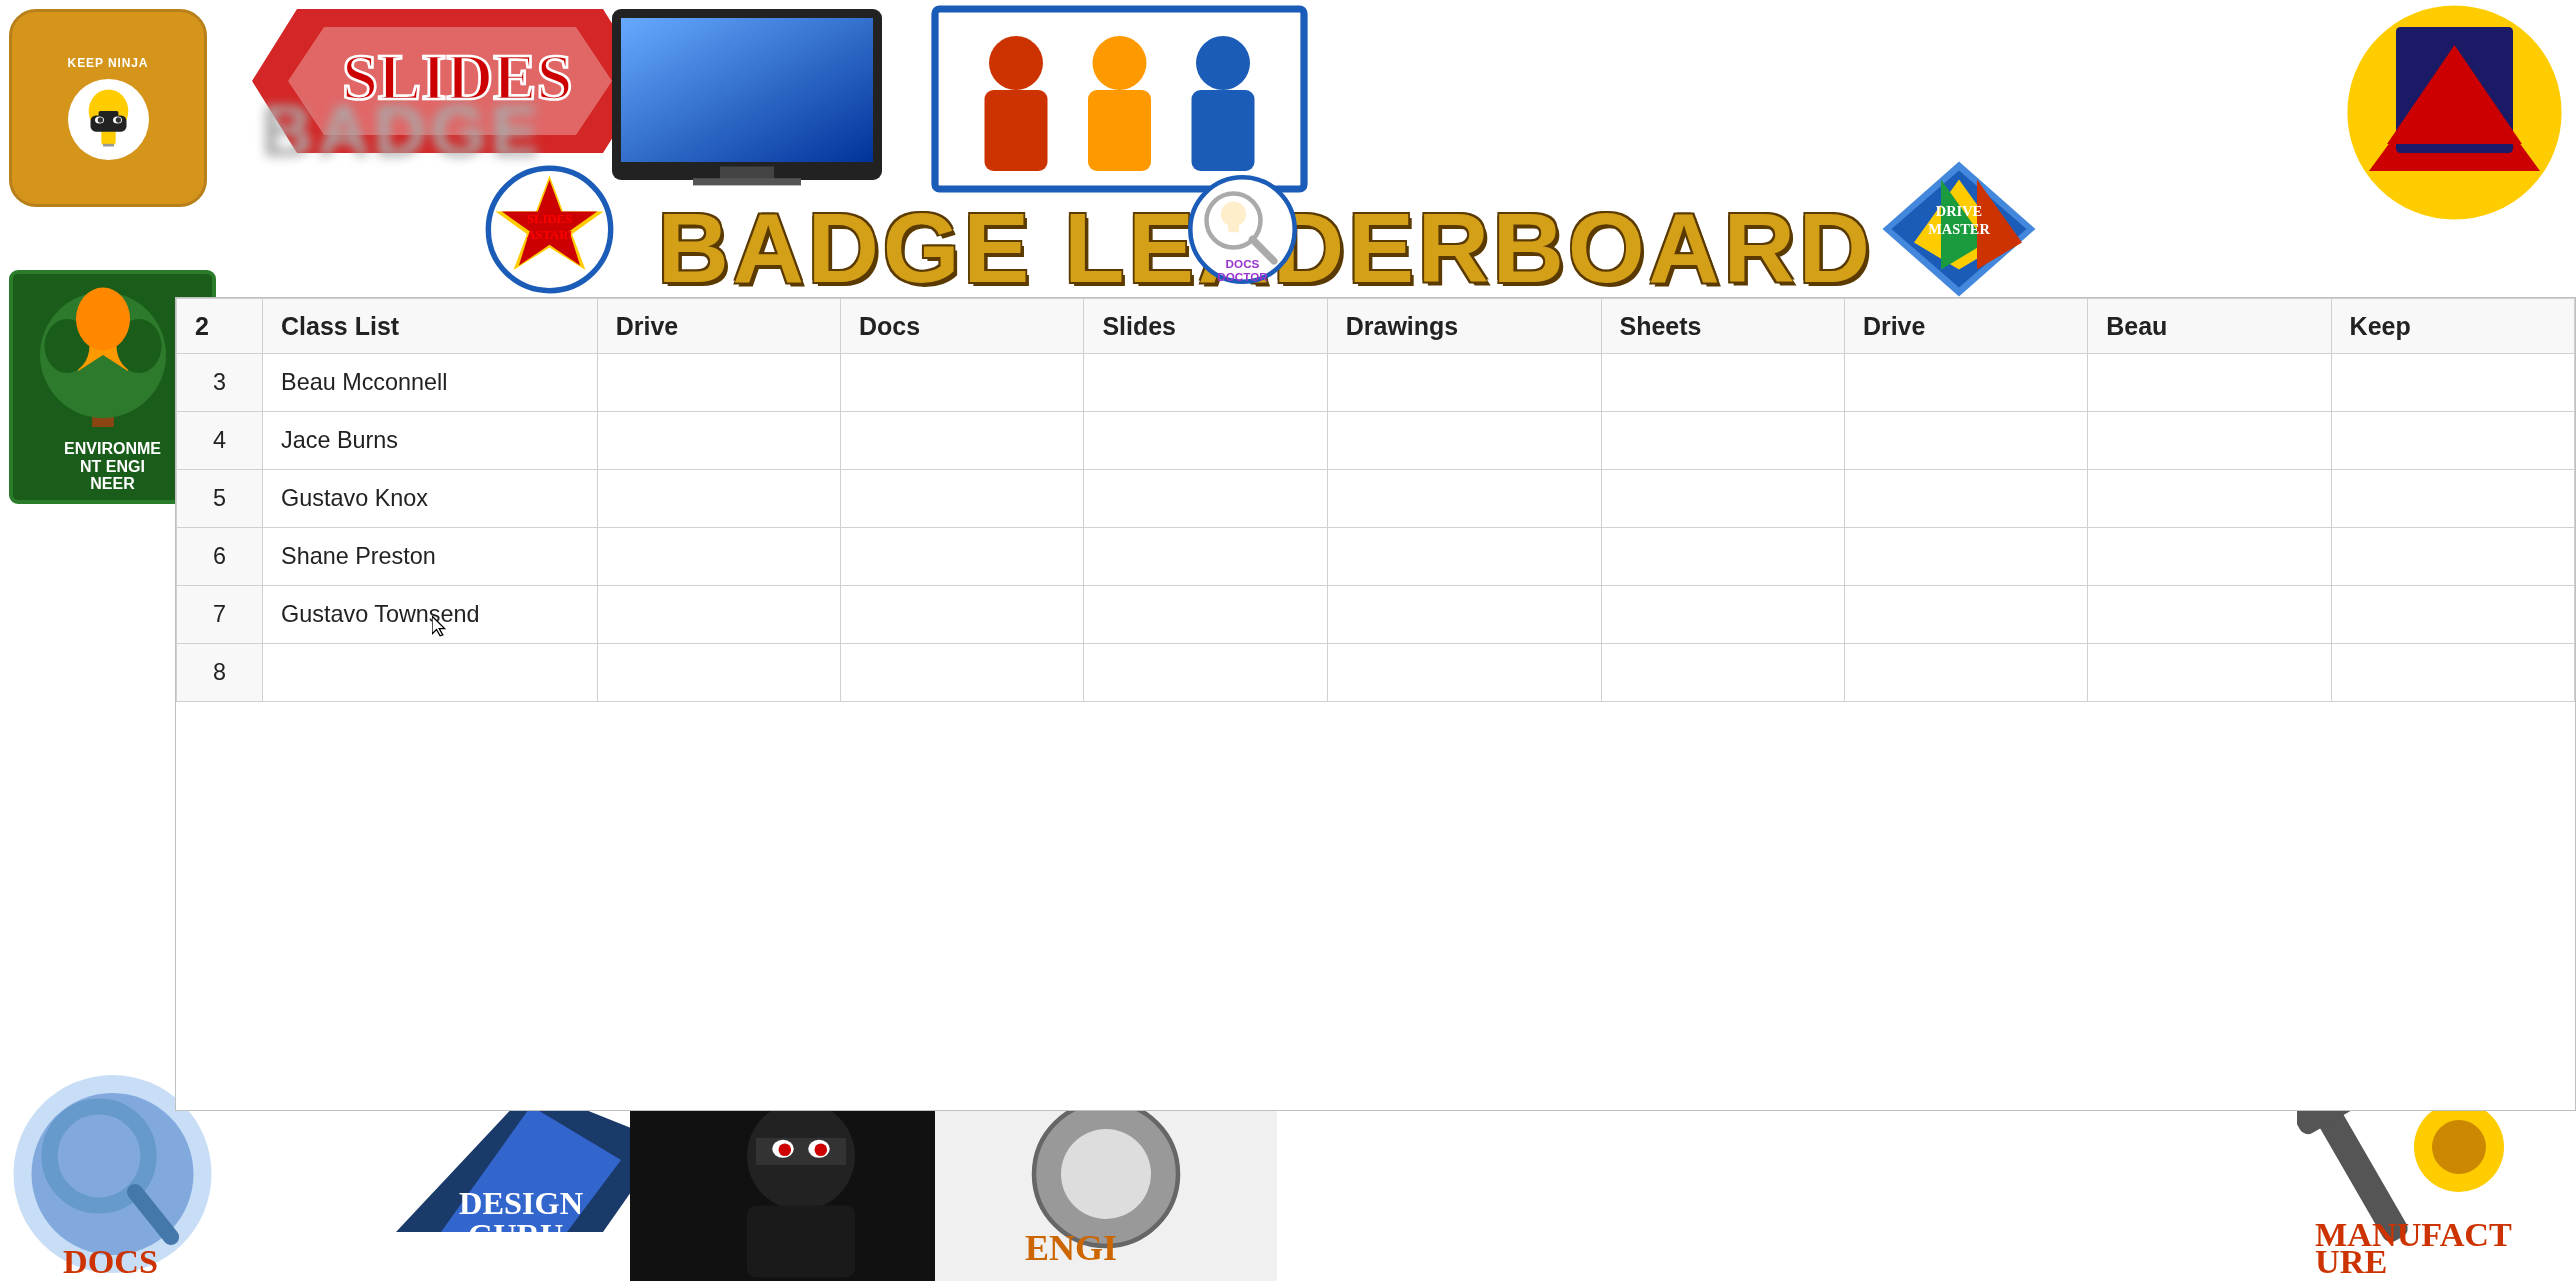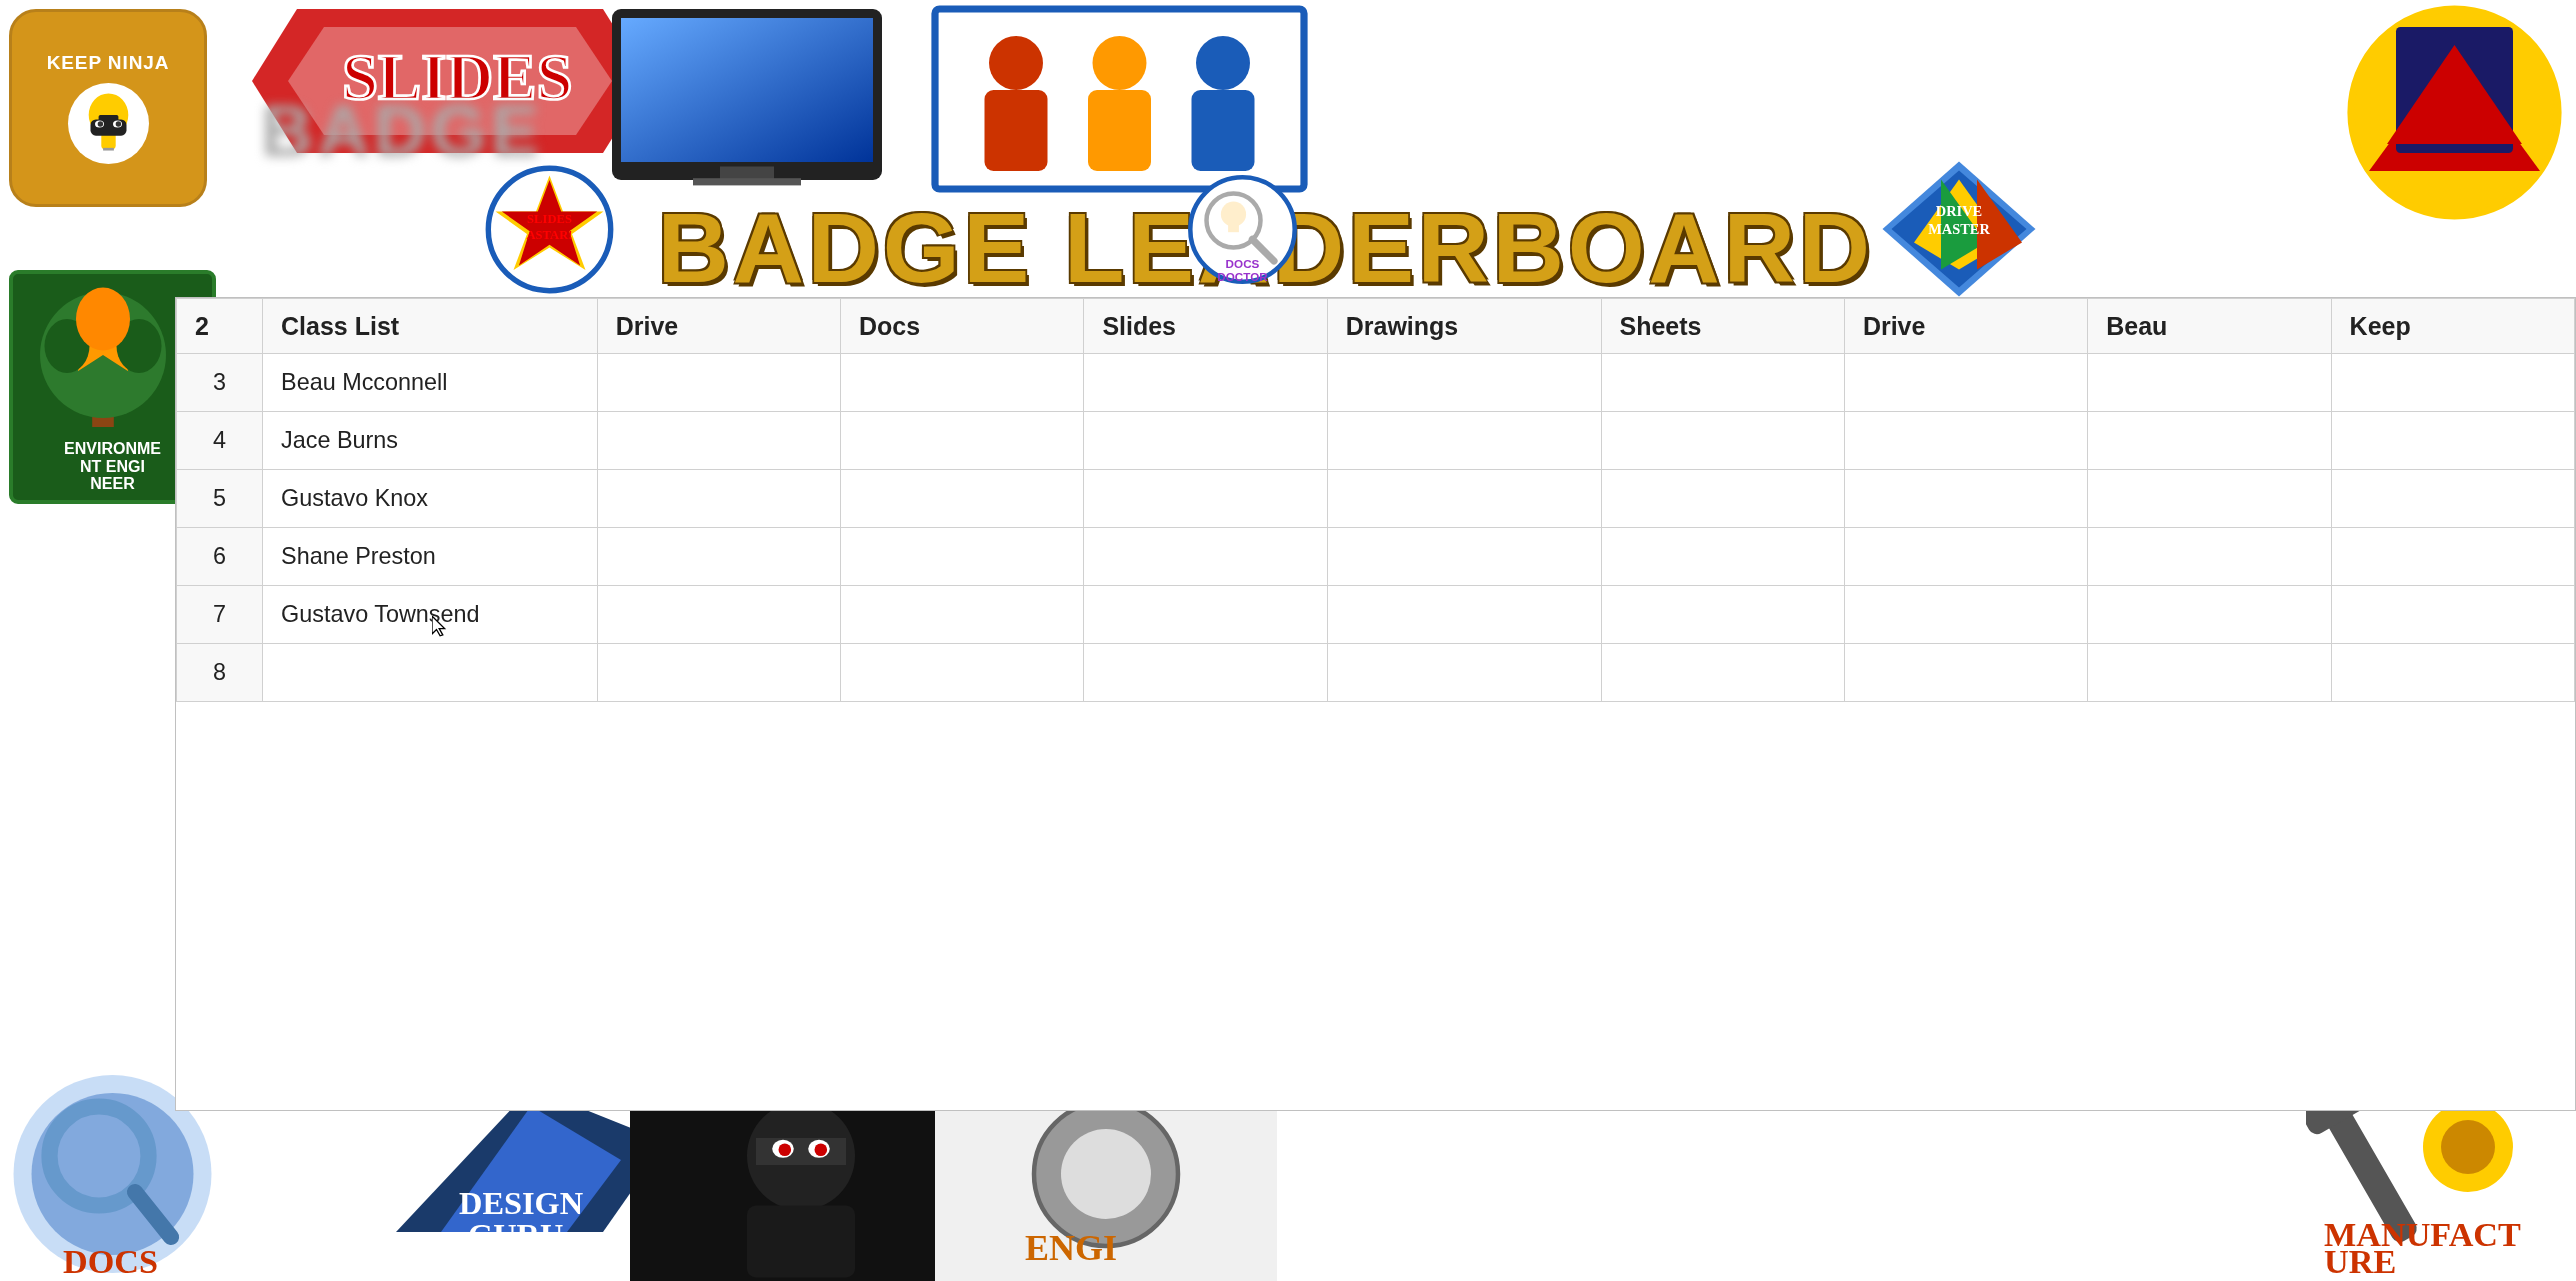--- a/index.html
+++ b/index.html
@@ -21,21 +21,21 @@
       border-radius: 27px;
       border: 3.6px solid #b8801a;
       display: flex;
       flex-direction: column;
       align-items: center;
       justify-content: center;
     }
     .icon-keep-ninja .title {
       color: white;
       font-weight: bold;
-      font-size: 19px;
+      font-size: 12px;
       letter-spacing: 0.9px;
     }
 
     .icon-environment {
       position: absolute;
       top: 270px; left: 9px;
       width: 207px; height: 234px;
       background: #1a5c1a;
       border-radius: 9px;
       border: 4.5px solid #2a7c2a;
@@ -207,21 +207,21 @@
     }
 
     .engine-bottom-container {
       position: absolute;
       bottom: 0; left: 935px;
       width: 342px; height: 198px; text-align: center;
     }
 
     .manuf-engine-container {
       position: absolute;
-      bottom: 0; right: 0;
+      bottom: 0; right: 9px;
       width: 270px; height: 315px;
     }
 
     .sheets-save-container {
       position: absolute;
       top: 261px; right: 0;
       width: 252px; height: 405px;
     }
   </style>
 </head>

